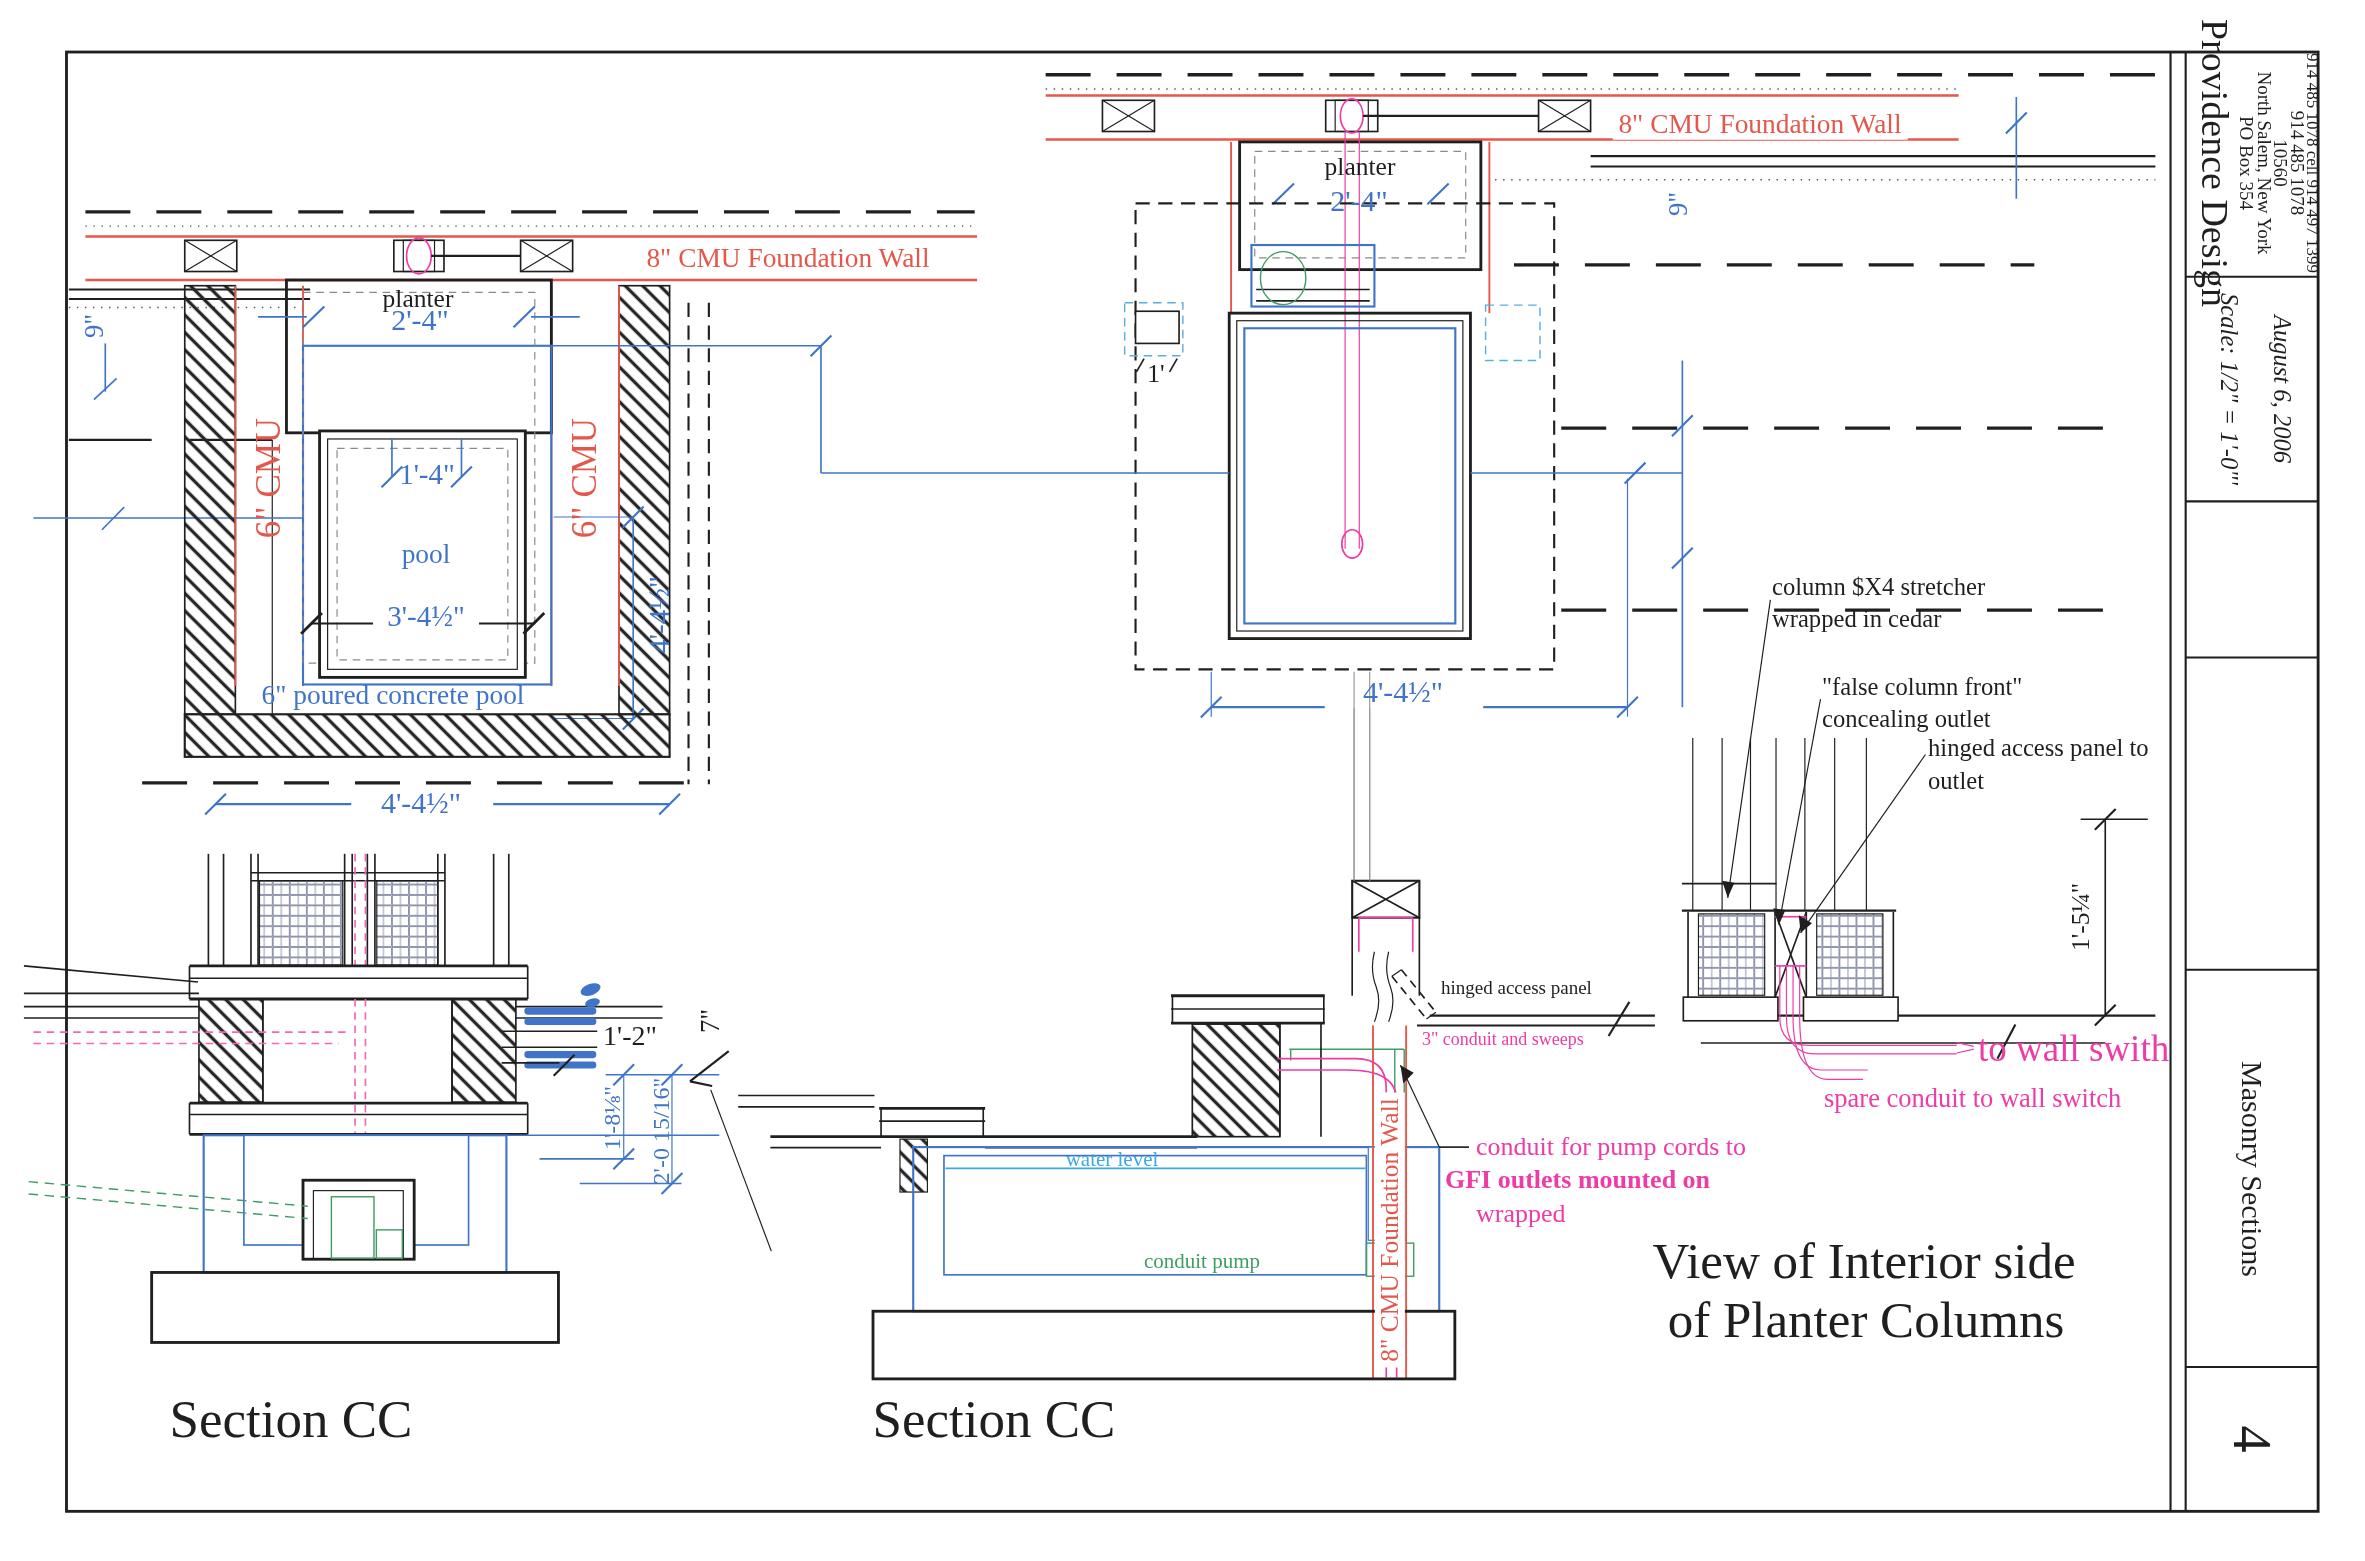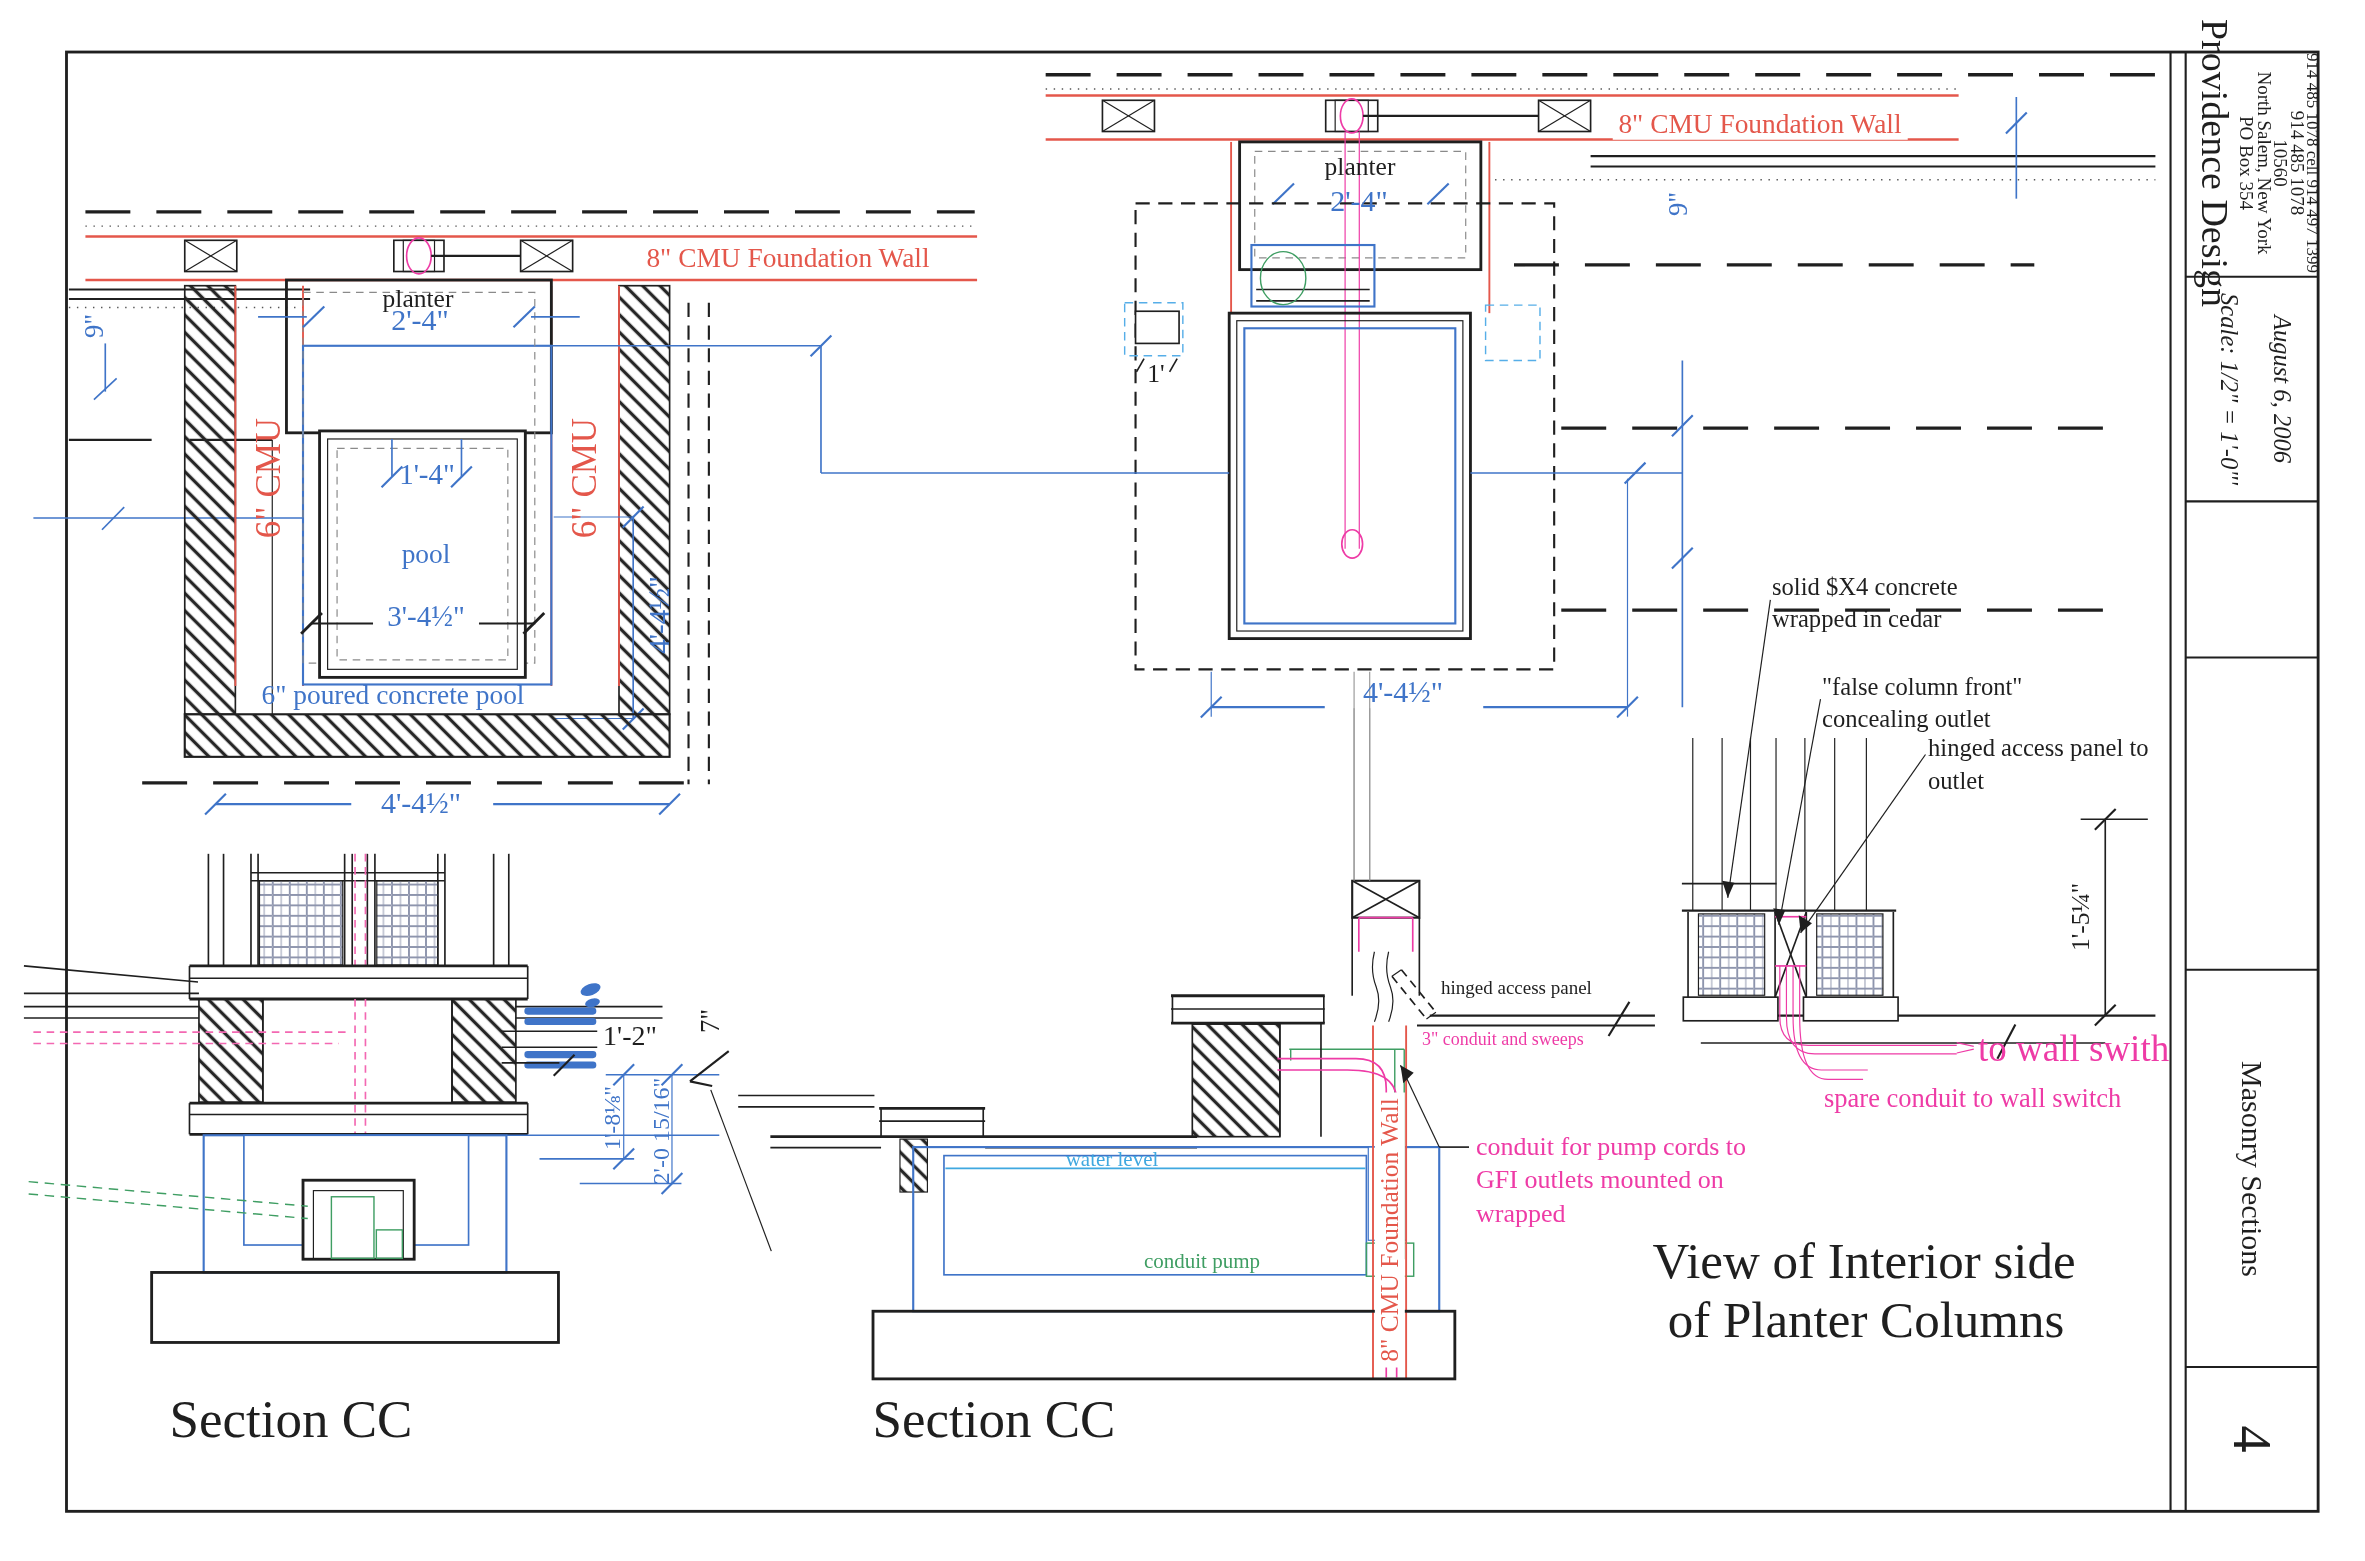--- a/index.html
+++ b/index.html
@@ -465,30 +465,30 @@
 <div class="lbl rm90 blue" style="left:661px;top:1131px;font-size:24px;">2'-0 15/16"</div>
 <div class="lbl" style="left:291px;top:1420px;font-size:53px;">Section CC</div>
 
 <div class="lbl cyan" style="left:1112px;top:1160px;font-size:21px;font-family:Liberation Serif, serif;">water level</div>
 <div class="lbl green" style="left:1202px;top:1262px;font-size:21px;">conduit pump</div>
 <div class="lbl rm90 red halo" style="left:1390px;top:1230px;font-size:25.5px;">8" CMU Foundation Wall</div>
 <div class="lbl L" style="left:1441px;top:988px;font-size:19px;">hinged access panel</div>
 <div class="lbl L pink" style="left:1422px;top:1039px;font-size:18px;">3" conduit and sweeps</div>
 <div class="lbl" style="left:994px;top:1420px;font-size:53px;">Section CC</div>
 
-<div class="lbl L" style="left:1772px;top:587px;font-size:24.6px;">solid $X4 concrete</div>
+<div class="lbl L" style="left:1772px;top:587px;font-size:24.6px;">column $X4 stretcher</div>
 <div class="lbl L" style="left:1772px;top:619px;font-size:24.6px;">wrapped in cedar</div>
 <div class="lbl L" style="left:1822px;top:687px;font-size:24.6px;">"false column front"</div>
 <div class="lbl L" style="left:1822px;top:719px;font-size:24.6px;">concealing outlet</div>
 <div class="lbl L" style="left:1928px;top:748px;font-size:24.6px;text-align:center;">hinged access panel to</div>
 <div class="lbl L" style="left:1928px;top:781px;font-size:24.6px;">outlet</div>
 <div class="lbl rm90" style="left:2081px;top:917px;font-size:25.5px;">1'-5¼"</div>
 <div class="lbl L pink" style="left:1978px;top:1049px;font-size:37px;text-align:center;">to wall swith</div>
 <div class="lbl L pink" style="left:1824px;top:1099px;font-size:26.5px;">spare  conduit to wall switch</div>
 <div class="lbl L pink" style="left:1476px;top:1147px;font-size:26px;text-align:right;">conduit for pump cords to</div>
-<div class="lbl L pink" style="left:1476px;top:1180px;font-size:26px;">GFI outlets mounted on</div>
+<div class="lbl L pink" style="left:1445px;top:1180px;font-size:26px;font-weight:bold;">GFI outlets mounted on</div>
 <div class="lbl L pink" style="left:1476px;top:1214px;font-size:26px;">wrapped</div>
 <div class="lbl" style="left:1866px;top:1321px;font-size:51px;">of Planter Columns</div>
 <div class="lbl" style="left:1864px;top:1262px;font-size:51px;">View of Interior side</div>
 
 
 </div>
 
 
 </body></html>

